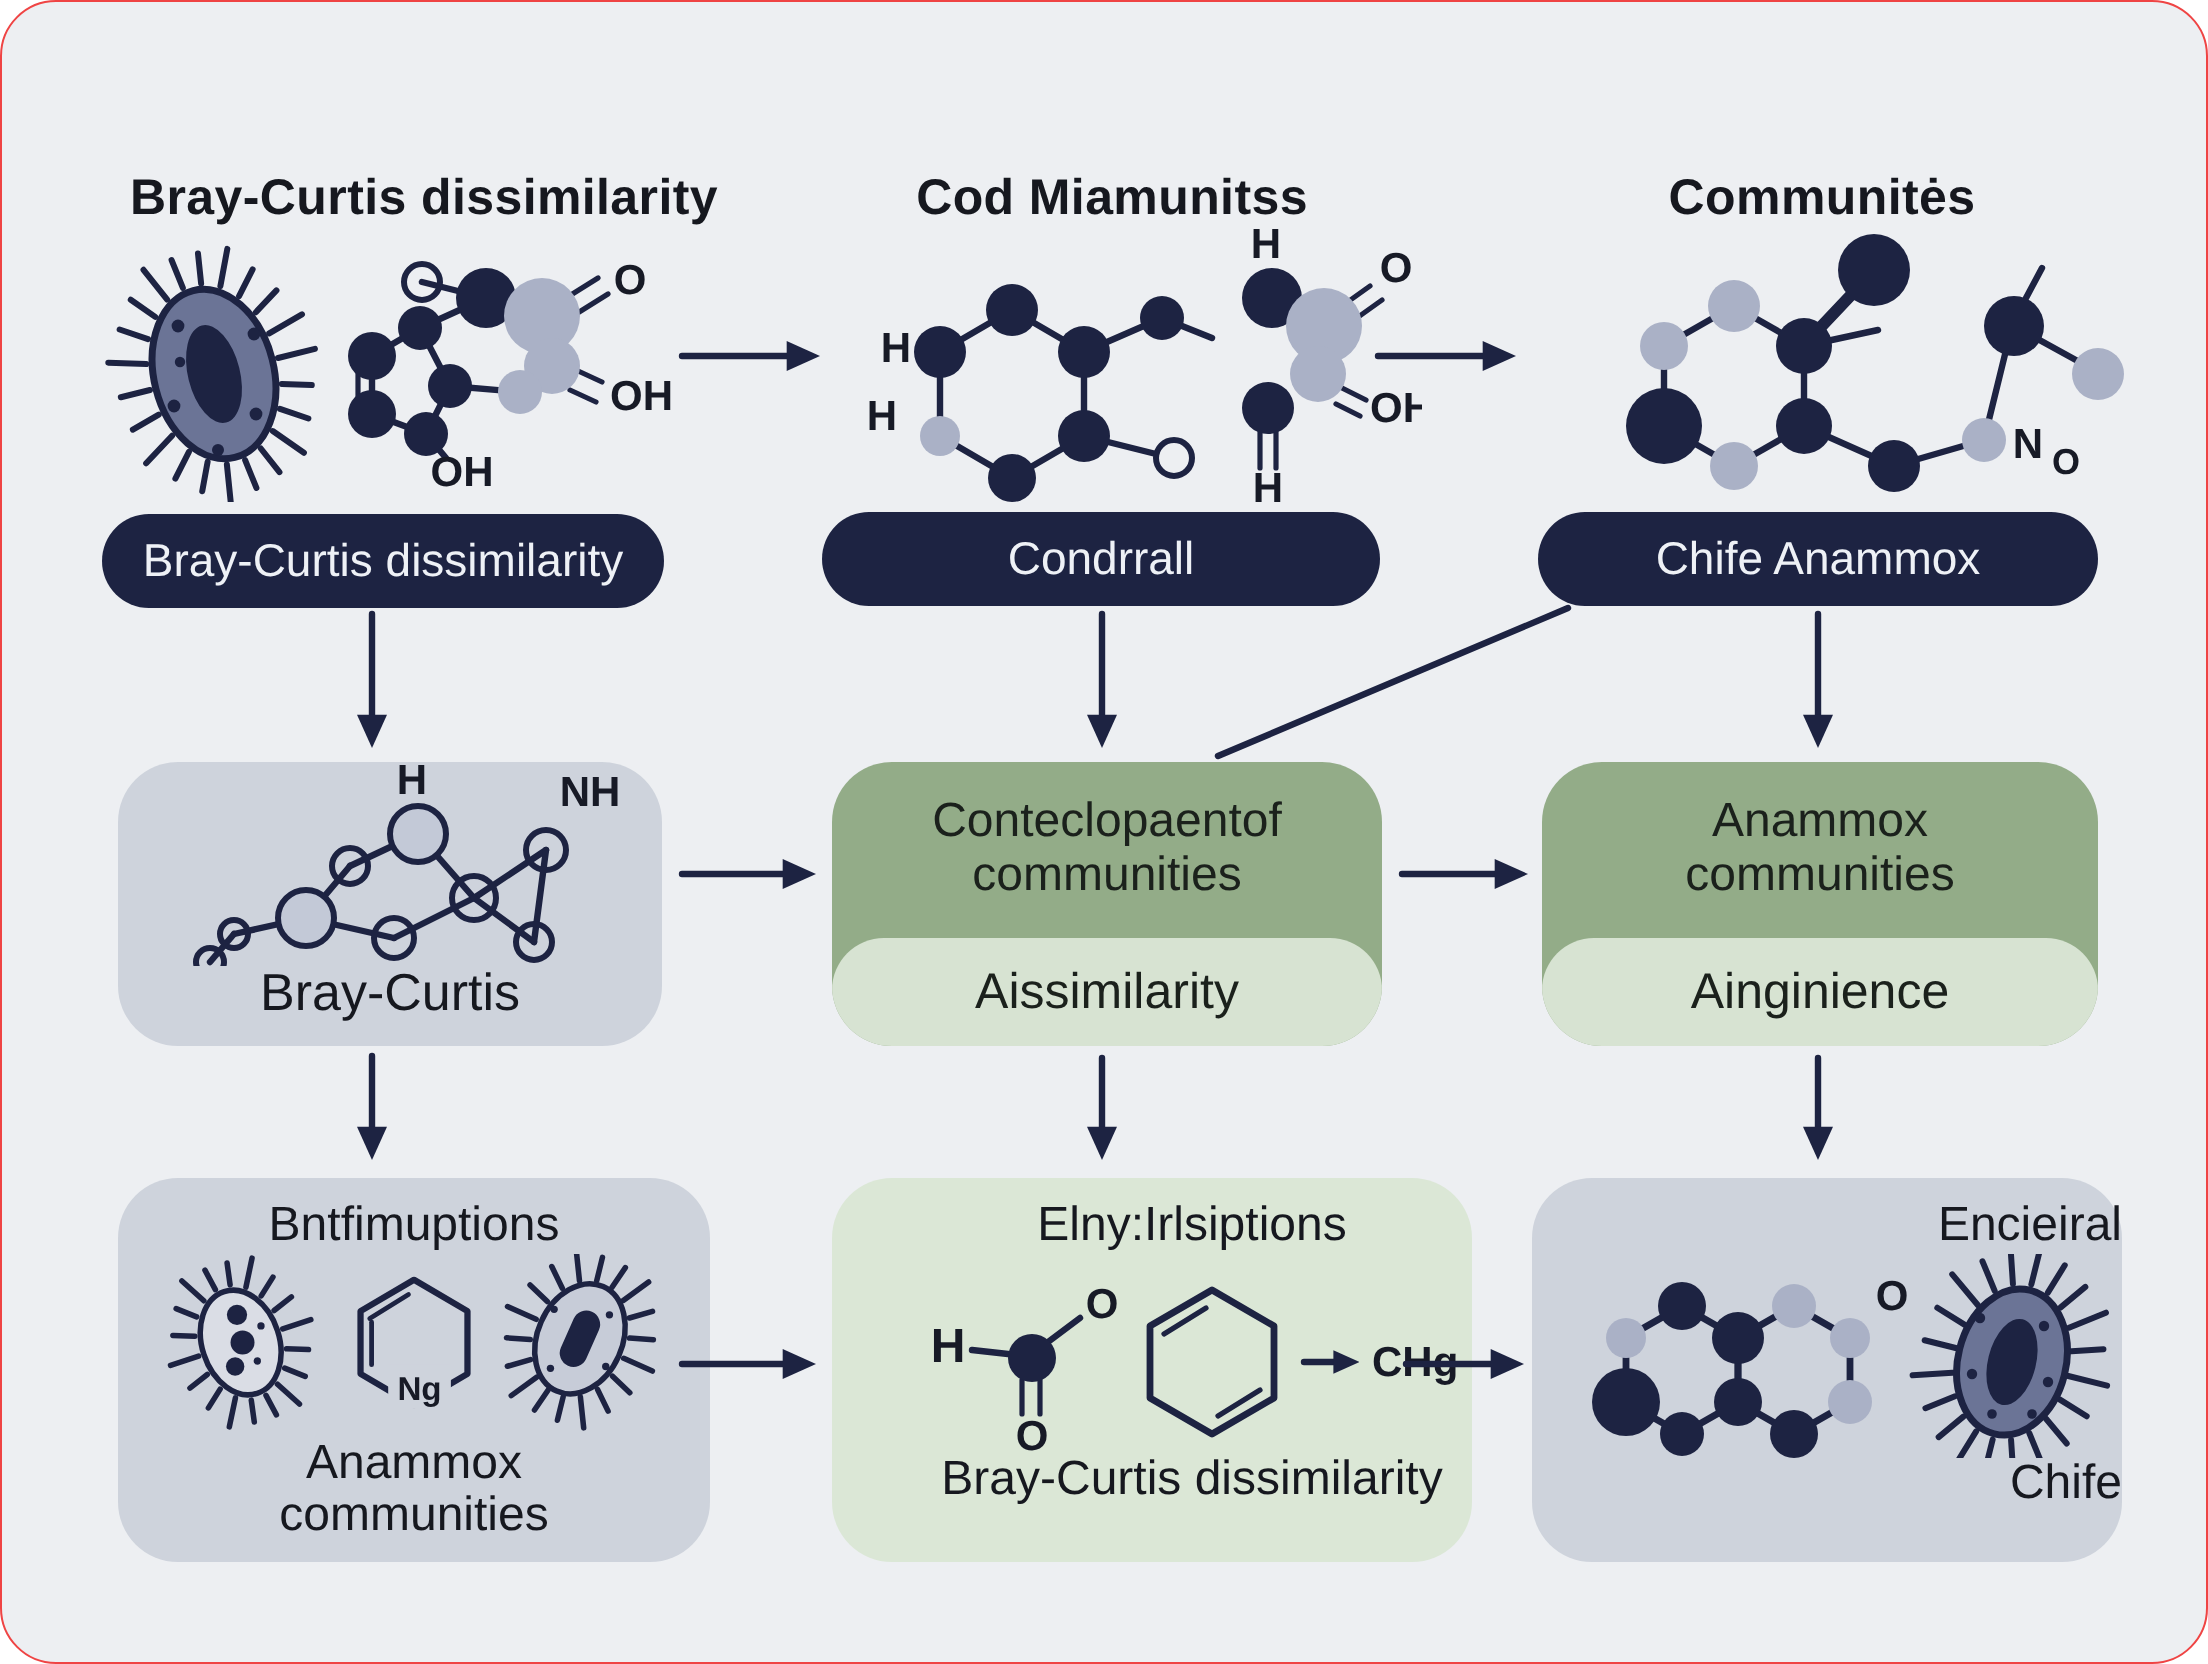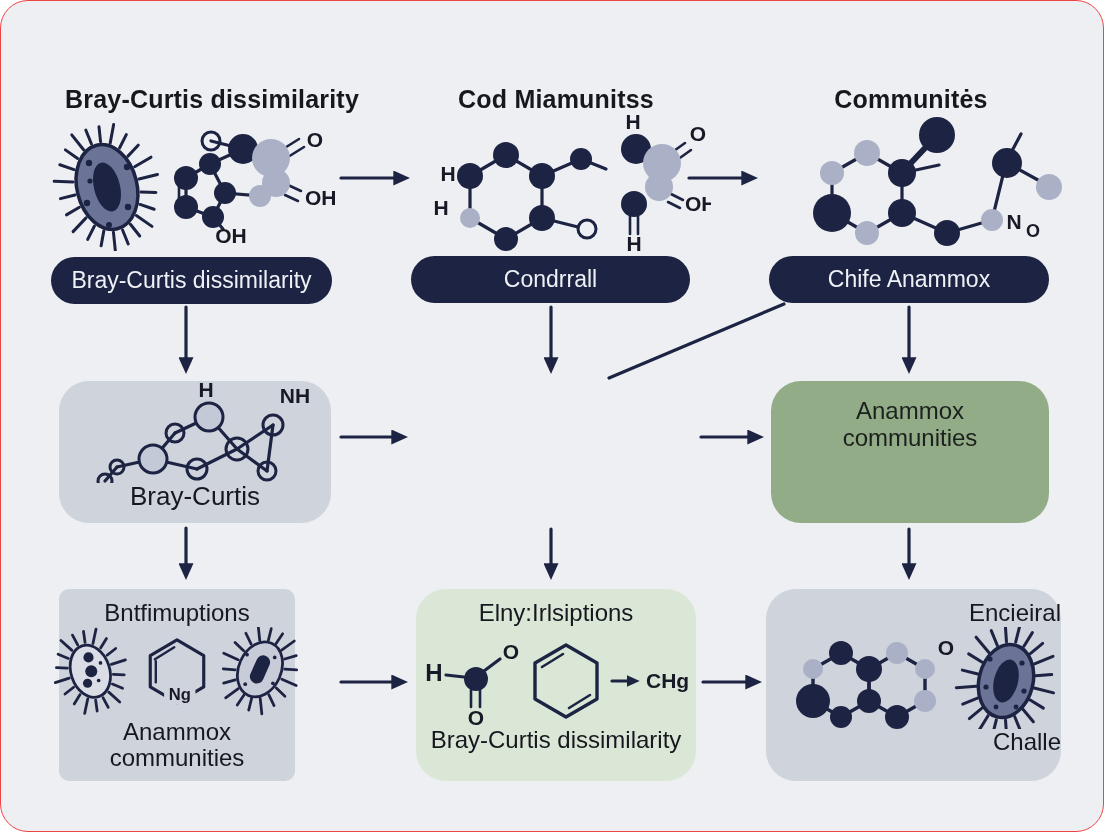--- a/index.html
+++ b/index.html
@@ -232,26 +232,31 @@
       <circle cx="214" cy="44" r="10" class="a-open"></circle>
       <circle cx="208" cy="90" r="9" class="a-open"></circle>
       <circle cx="58" cy="86" r="7" class="a-open"></circle>
       <circle cx="46" cy="100" r="7" class="a-open"></circle>
       <text class="atom-label" x="147" y="16">H</text>
       <text class="atom-label" x="236" y="22">NH</text>
     </svg>
     <div class="mlcap">Bray-Curtis</div>
   </div>
 
+  <div class="box green" style="left:415px;top:380px;width:275px;height:142px;">
+    <div class="top-text">Conteclopaentof communities</div>
+    <div class="band">Aissimilarity</div>
+  </div>
 
   <div class="box green" style="left:770px;top:380px;width:278px;height:142px;">
     <div class="top-text">Anammox communities</div>
-  </div>
-
-  <div class="box gray vbox" style="left:58px;top:588px;width:236px;height:192px;border-radius:10px;">
+    <div class="band">Ainginience</div>
+  </div>
+
+  <div class="box gray vbox" style="left:58px;top:588px;width:296px;height:192px;">
     <div class="btitle">Bntfimuptions</div>
     <svg width="272" height="100" viewBox="0 0 272 100">
       <g>
         <g class="spk" transform="rotate(-18 42 48)">
             <line x1="66.0" y1="48.0" x2="82.0" y2="48.0" class="spike"></line>
             <line x1="64.6" y1="58.9" x2="75.8" y2="63.0" class="spike"></line>
             <line x1="60.4" y1="68.6" x2="69.6" y2="76.3" class="spike"></line>
             <line x1="54.0" y1="75.7" x2="62.0" y2="89.6" class="spike"></line>
             <line x1="46.2" y1="79.5" x2="48.3" y2="91.3" class="spike"></line>
             <line x1="37.8" y1="79.5" x2="35.7" y2="91.3" class="spike"></line>
@@ -311,21 +316,21 @@
         </g>
         <circle cx="212" cy="30" r="2" class="fill-navy"></circle>
         <circle cx="242" cy="33" r="2" class="fill-navy"></circle>
         <circle cx="210" cy="62" r="2" class="fill-navy"></circle>
         <circle cx="240" cy="61" r="2" class="fill-navy"></circle>
       </g>
     </svg>
     <div class="bcap" style="width:200px;">Anammox communities</div>
   </div>
 
-  <div class="box pale vbox" style="left:415px;top:588px;width:280px;height:192px;">
+  <div class="box pale vbox" style="left:415px;top:588px;width:280px;height:192px;padding-left:40px;">
     <div class="btitle">Elny:Irlsiptions</div>
     <svg width="280" height="100" viewBox="0 0 280 100">
       <defs>
         <marker id="ah-bm" viewBox="0 0 10 9" refX="1" refY="4.5" markerWidth="13" markerHeight="12" orient="auto" markerUnits="userSpaceOnUse">
           <path d="M0 0 L10 4.5 L0 9 Z" class="fill-navy"></path>
         </marker>
       </defs>
       <text class="atom-label big" x="18" y="54">H</text>
       <line class="bond" x1="30" y1="48" x2="48" y2="50"></line>
       <line class="bond" x1="68" y1="44" x2="84" y2="32"></line>
@@ -391,21 +396,21 @@
           <ellipse cx="240" cy="54" rx="12" ry="22" class="fill-navy"></ellipse>
         </g>
         <circle cx="224" cy="32" r="2.6" class="fill-navy"></circle>
         <circle cx="256" cy="36" r="2.6" class="fill-navy"></circle>
         <circle cx="220" cy="60" r="2.6" class="fill-navy"></circle>
         <circle cx="258" cy="64" r="2.6" class="fill-navy"></circle>
         <circle cx="230" cy="80" r="2.4" class="fill-navy"></circle>
         <circle cx="250" cy="80" r="2.4" class="fill-navy"></circle>
       </g>
     </svg>
-    <div class="bcap">Challe</div>
+    <div class="bcap">Chife</div>
   </div>
 
   <svg style="position:absolute;left:0;top:0;pointer-events:none;" width="1104" height="832" viewBox="0 0 1104 832">
     <defs>
       <marker id="ah" viewBox="0 0 10 9" refX="1" refY="4.5" markerWidth="17" markerHeight="15" orient="auto" markerUnits="userSpaceOnUse">
         <path d="M0 0 L10 4.5 L0 9 Z" class="fill-navy"></path>
       </marker>
     </defs>
     <line class="bond" stroke-width="3.5" x1="340" y1="177" x2="394" y2="177" marker-end="url(#ah)"></line>
     <line class="bond" stroke-width="3.5" x1="688" y1="177" x2="742" y2="177" marker-end="url(#ah)"></line>

